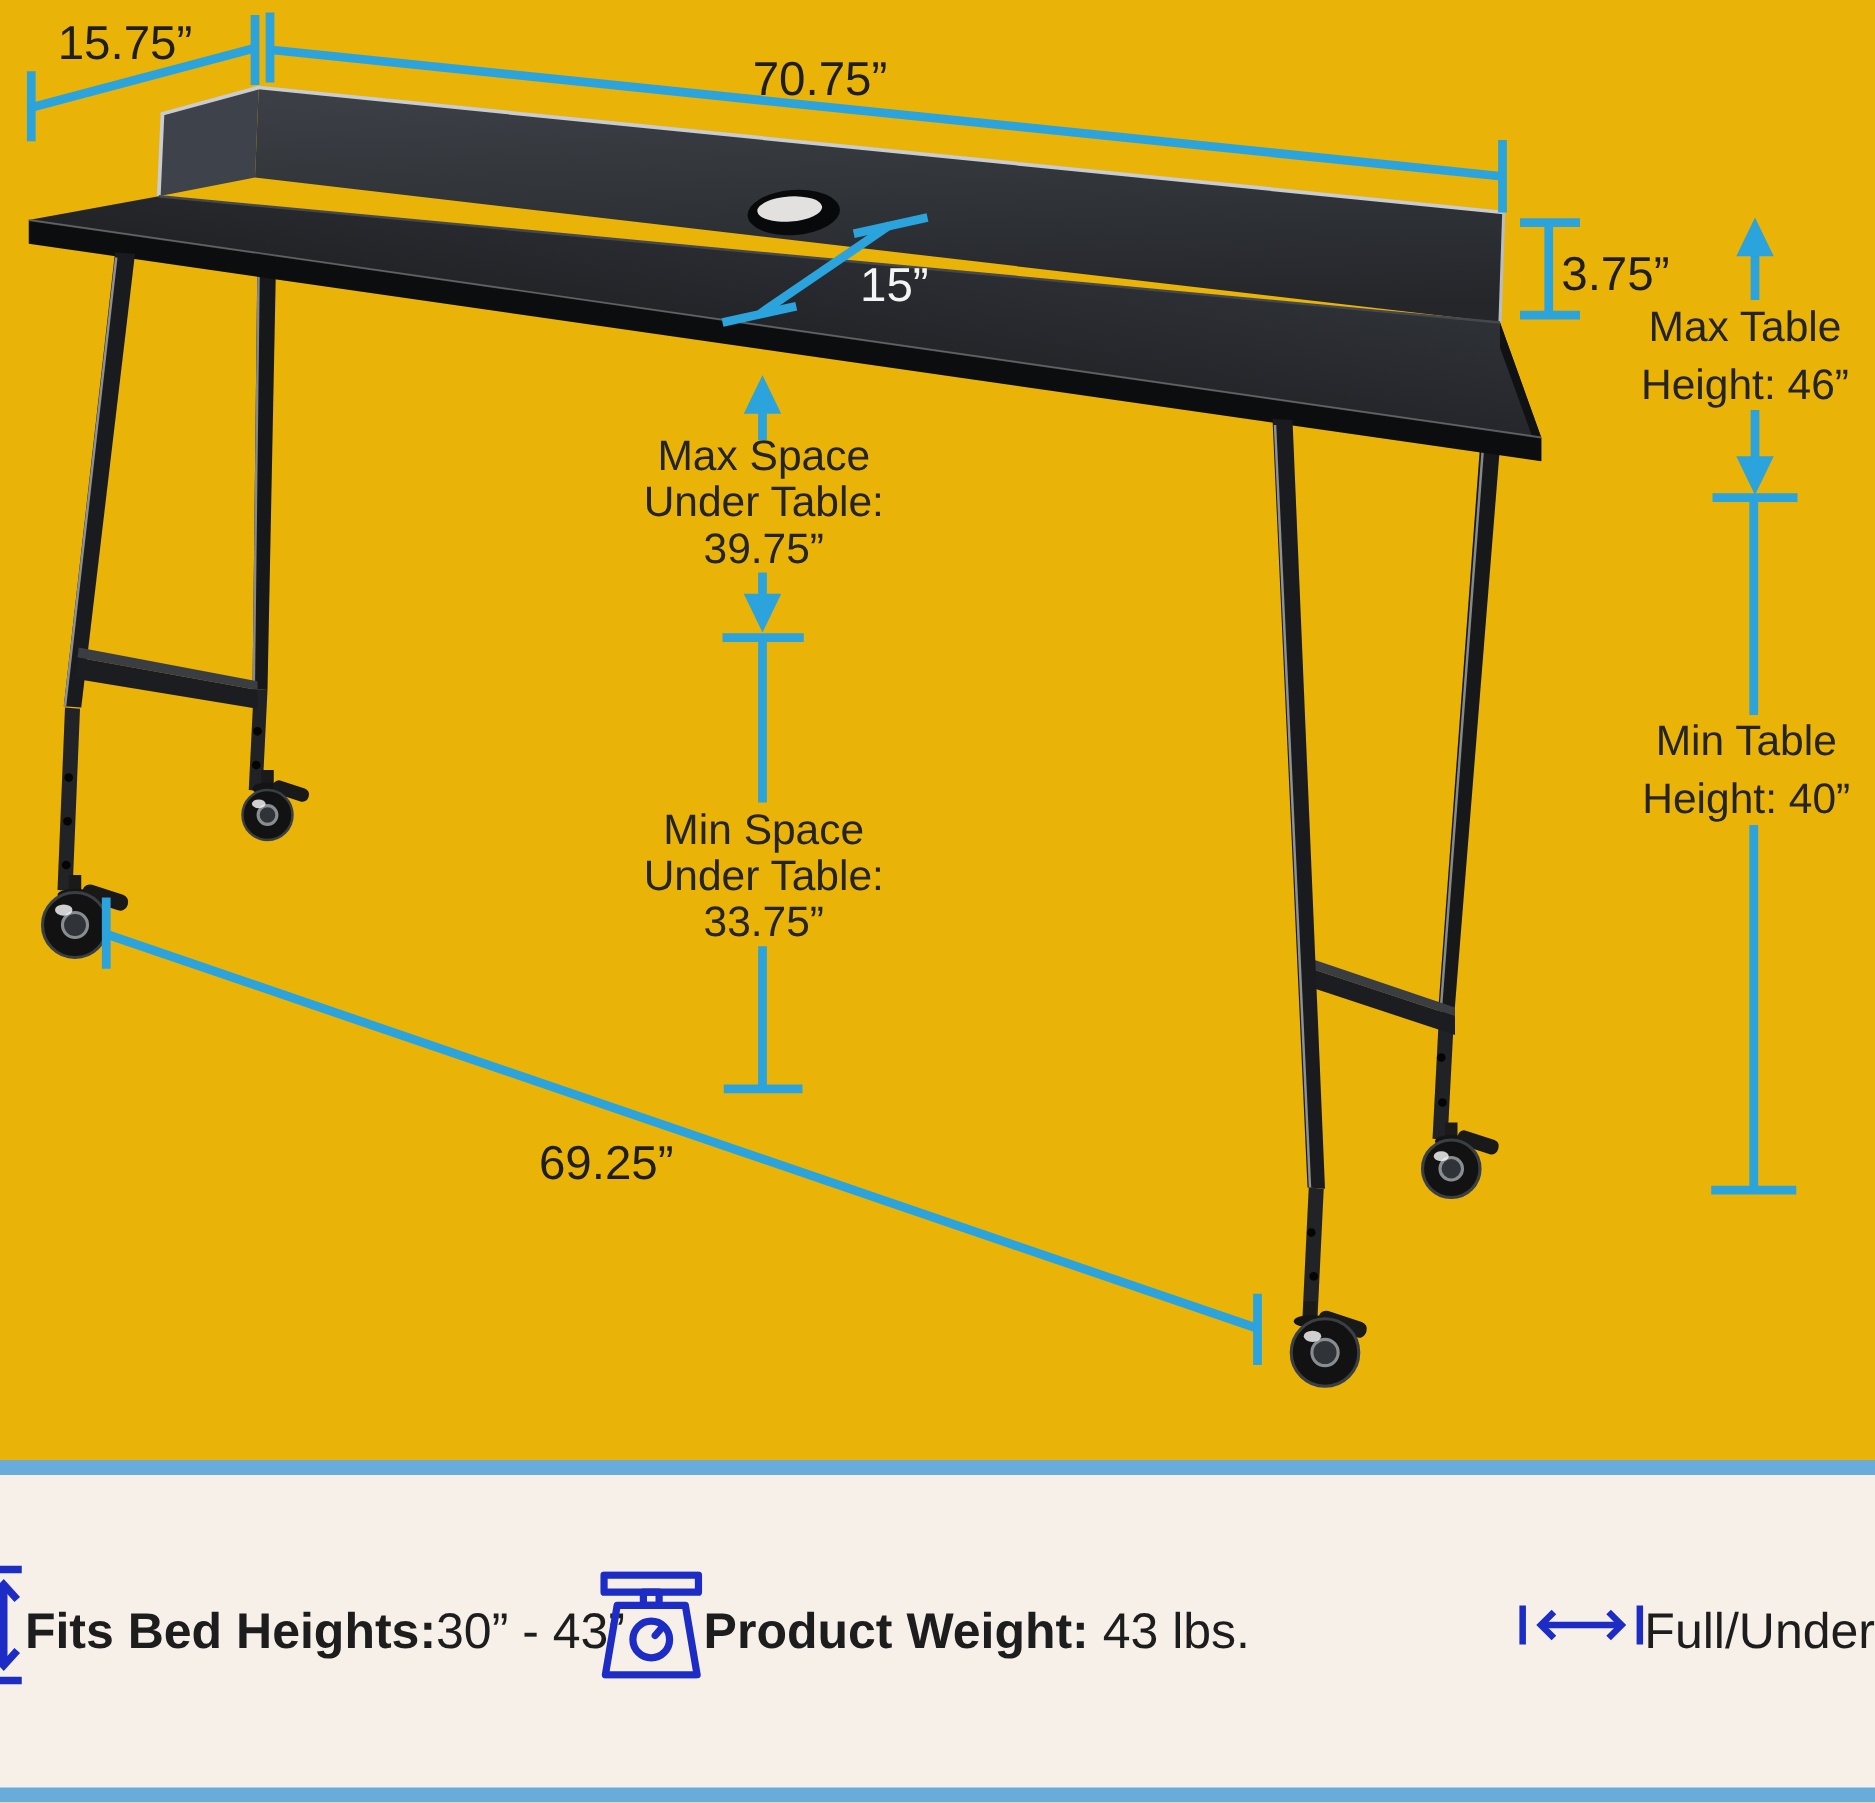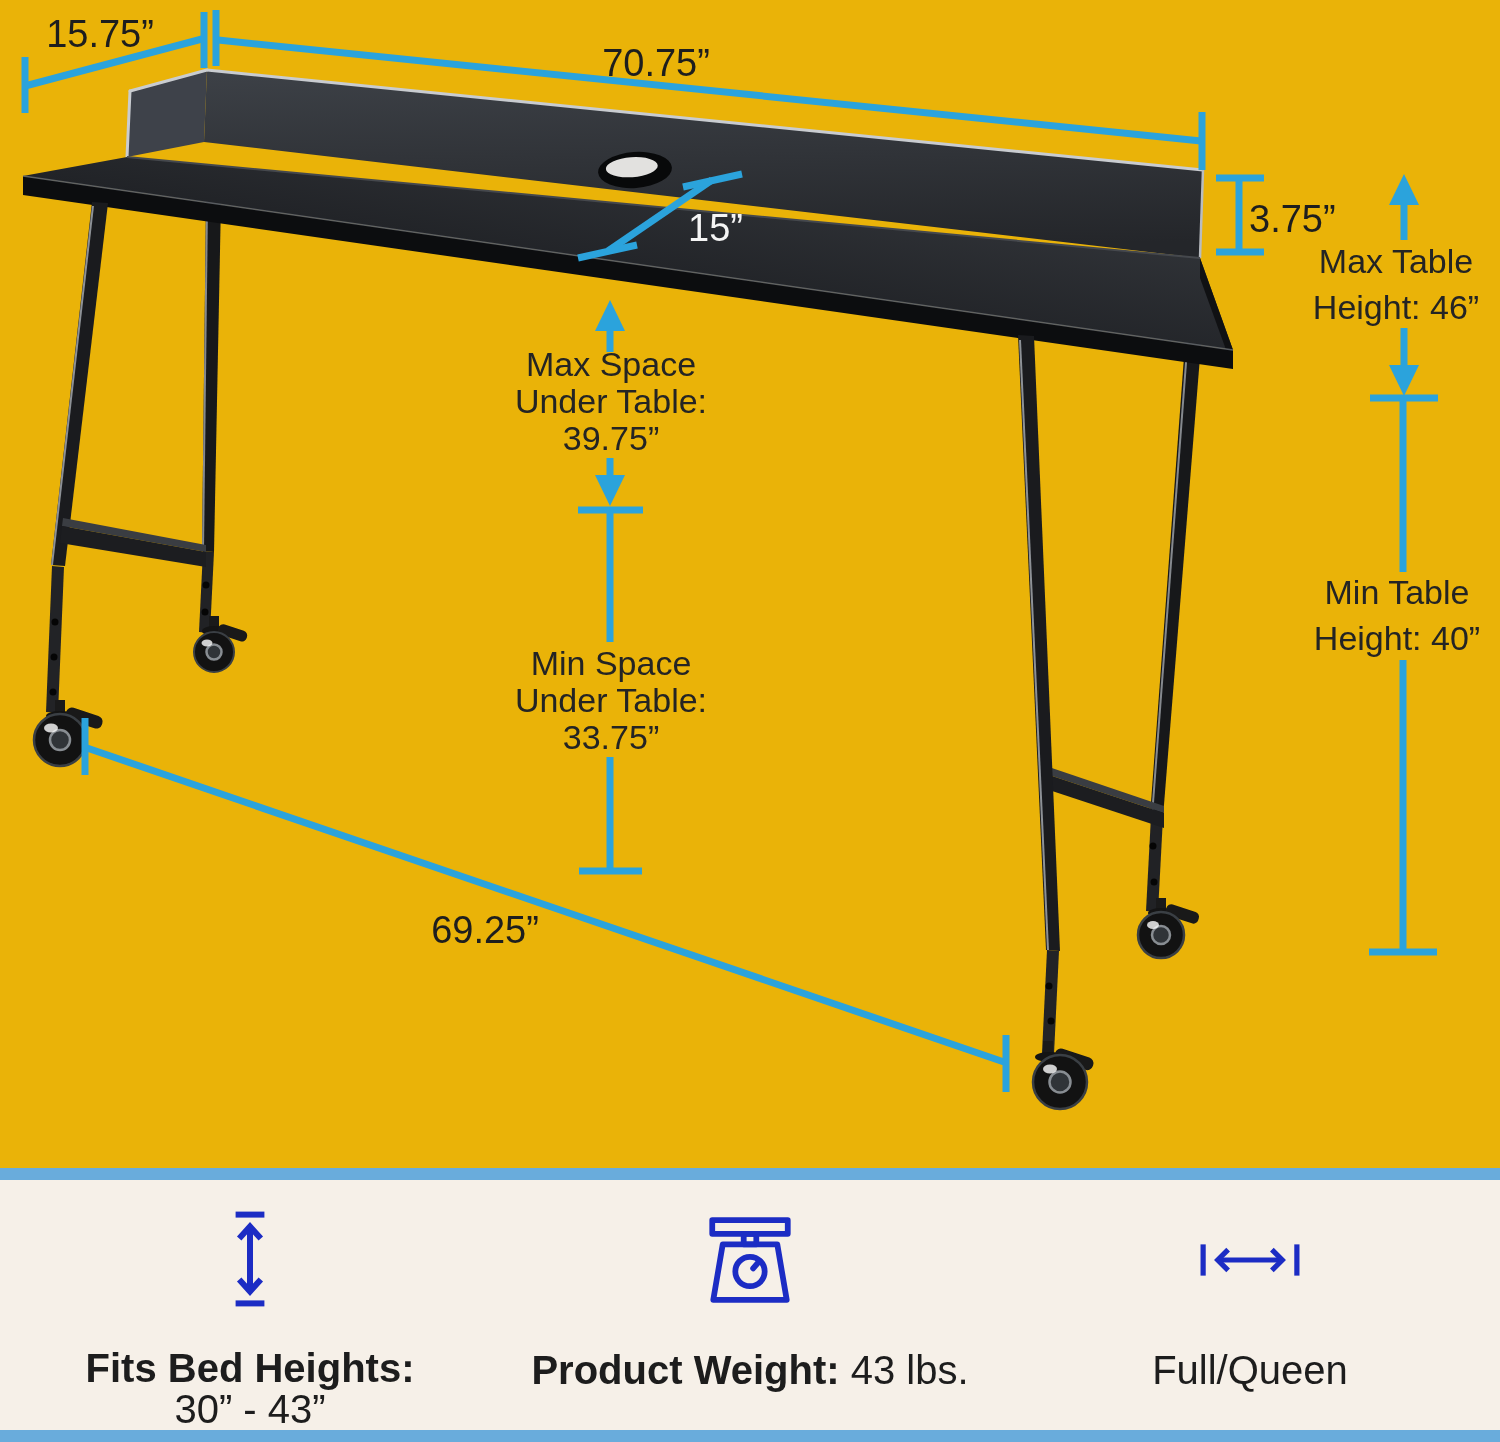--- a/index.html
+++ b/index.html
@@ -6,21 +6,21 @@
   #stage{position:relative;width:1500px;height:1442px;background:#eab308;overflow:hidden;
          font-family:"Liberation Sans",sans-serif;}
   svg text{font-family:"Liberation Sans",sans-serif;}
   .dim-text{font-size:38px;fill:#1e1e1e;}
   .dim-text-light{font-size:38px;fill:#f4f4f4;}
   .lbl{font-size:34px;fill:#242424;}
   
   .footer{position:absolute;left:0;top:1168px;width:1500px;height:274px;box-sizing:border-box;
           background:#f6f0e8;border-top:12px solid #69acdc;border-bottom:12px solid #69acdc;
           display:flex;flex-direction:row;}
-  .f-item{width:500px;display:flex;flex-direction:column;align-items:center;}
+  .f-item{width:500px;display:flex;flex-direction:row;align-items:center;justify-content:flex-end;}
   .f-icon{height:160px;margin-bottom:10px;display:flex;align-items:center;justify-content:center;}
   .f-line{height:41px;line-height:41px;font-size:40px;color:#1d1d1d;text-align:center;white-space:nowrap;}
   .f-line .b{font-weight:bold;}
 </style>
 </head>
 <body>
 
 <div id="stage">
 
   <svg width="1500" height="1168" viewBox="0 0 1500 1168">
@@ -255,17 +255,17 @@
     <div class="f-item">
       <div class="f-icon">
         <svg width="100" height="36" viewBox="0 0 96 34" fill="none" stroke="#1c2cc4" stroke-width="5">
           <line x1="3" y1="2" x2="3" y2="32"></line>
           <line x1="17" y1="17" x2="79" y2="17"></line>
           <polyline points="27,7 17,17 27,27" fill="none"></polyline>
           <polyline points="69,7 79,17 69,27" fill="none"></polyline>
           <line x1="93" y1="2" x2="93" y2="32"></line>
         </svg>
       </div>
-      <div class="f-line"><span>Full/Queen</span></div>
+      <div class="f-line"><span>Full/Under</span></div>
     </div>
 
   </div>
 </div>
 
 </body></html>

